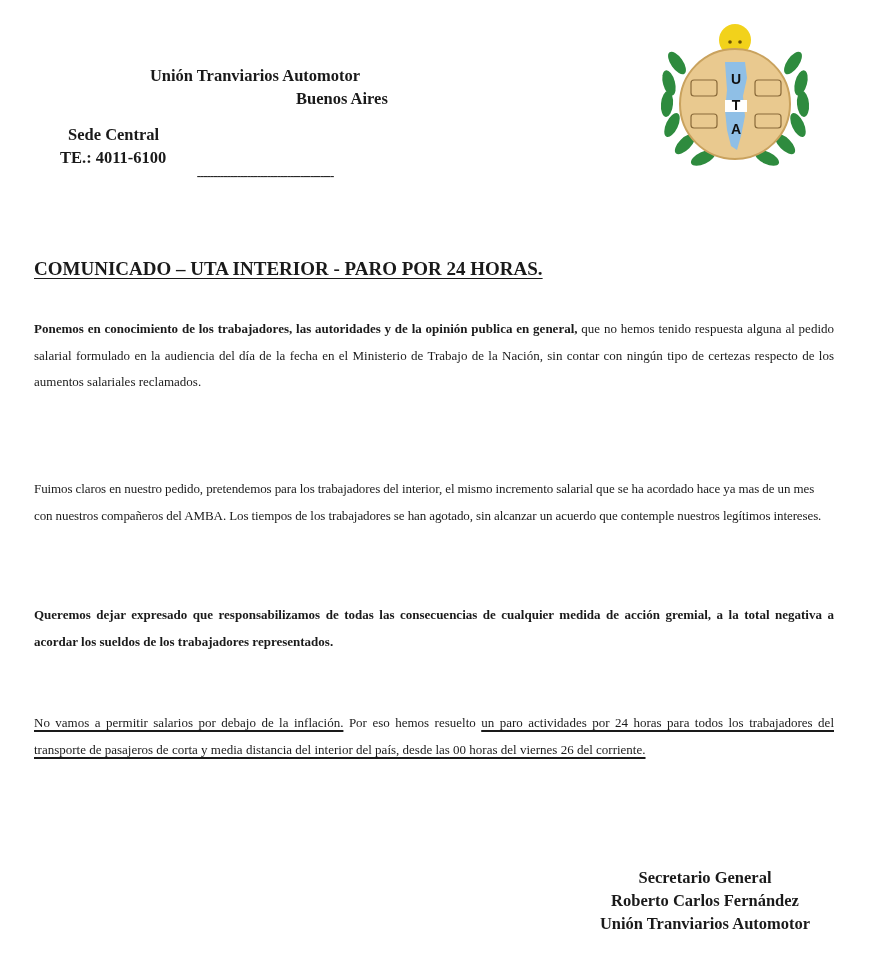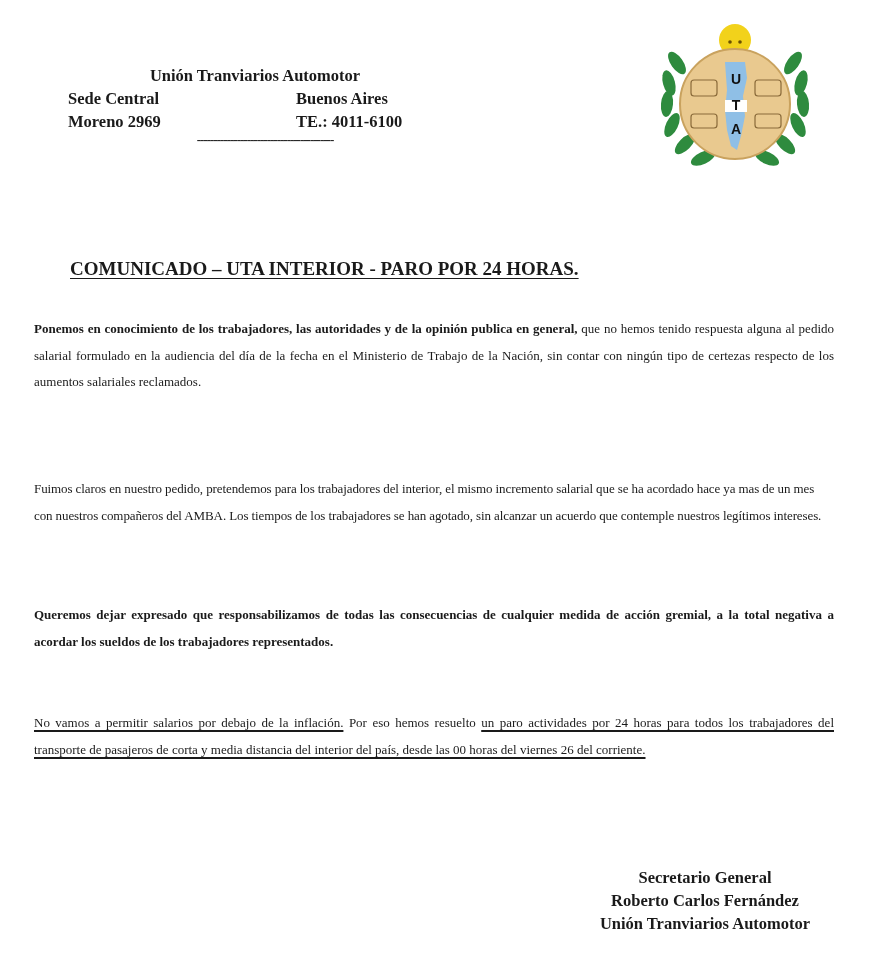--- a/index.html
+++ b/index.html
@@ -7,31 +7,30 @@
       width: 890px; height: 970px; position: relative; overflow: hidden;
       font-family: "Liberation Serif", "DejaVu Serif", serif;
       color: #1a1a1a;
     }
     .letterhead {
       position: absolute; left: 60px; top: 64px; width: 370px;
       font-weight: bold; font-size: 16.5px; line-height: 23px;
     }
     .lh-center { text-align: center; padding-left: 20px; }
     .lh-row { display: flex; }
-    .lh-row .l { width: 228px; padding-left: 8px; }
+    .lh-row .l { width: 228px; padding-left: 8px; margin-top: 36px; }
     .lh-row .r { }
     .lh-rule { text-align: center; padding-left: 40px; letter-spacing: -1px; line-height: 14px; font-size: 13px; }
 
     .logo { position: absolute; left: 655px; top: 18px; width: 160px; height: 160px; }
 
     .title {
       position: absolute; left: 34px; top: 258px;
       font-weight: bold; font-size: 19px; text-decoration: underline;
       text-underline-offset: 3px;
-      margin-left: 36px;
     }
     .para {
       position: absolute; left: 34px; width: 800px;
       font-size: 13px; line-height: 26.5px; text-align: justify;
     }
     .p1 { top: 316px; }
     .p2 { top: 476px; text-align: left; letter-spacing: -0.1px; }
     .p3 { top: 602px; font-weight: bold; }
     .p4 { top: 710px; }
     .b { font-weight: bold; }
@@ -45,21 +44,20 @@
 </head>
 <body>
 
 <div class="letterhead">
   <div class="lh-center">Unión Tranviarios Automotor</div>
   <div class="lh-row">
     <span class="l">Sede Central</span>
     <span class="r">Buenos Aires</span>
   </div>
   <div class="lh-row">
-    <span class="l">Moreno 2969</span>
     <span class="r">TE.: 4011-6100</span>
   </div>
   <div class="lh-rule">-----------------------------------------</div>
 </div>
 
 <div class="logo">
   <svg width="160" height="160" viewBox="0 0 160 160">
 
     <g fill="#2e8b3e">
       <ellipse cx="22" cy="45" rx="6" ry="13" transform="rotate(-35 22 45)"></ellipse>

